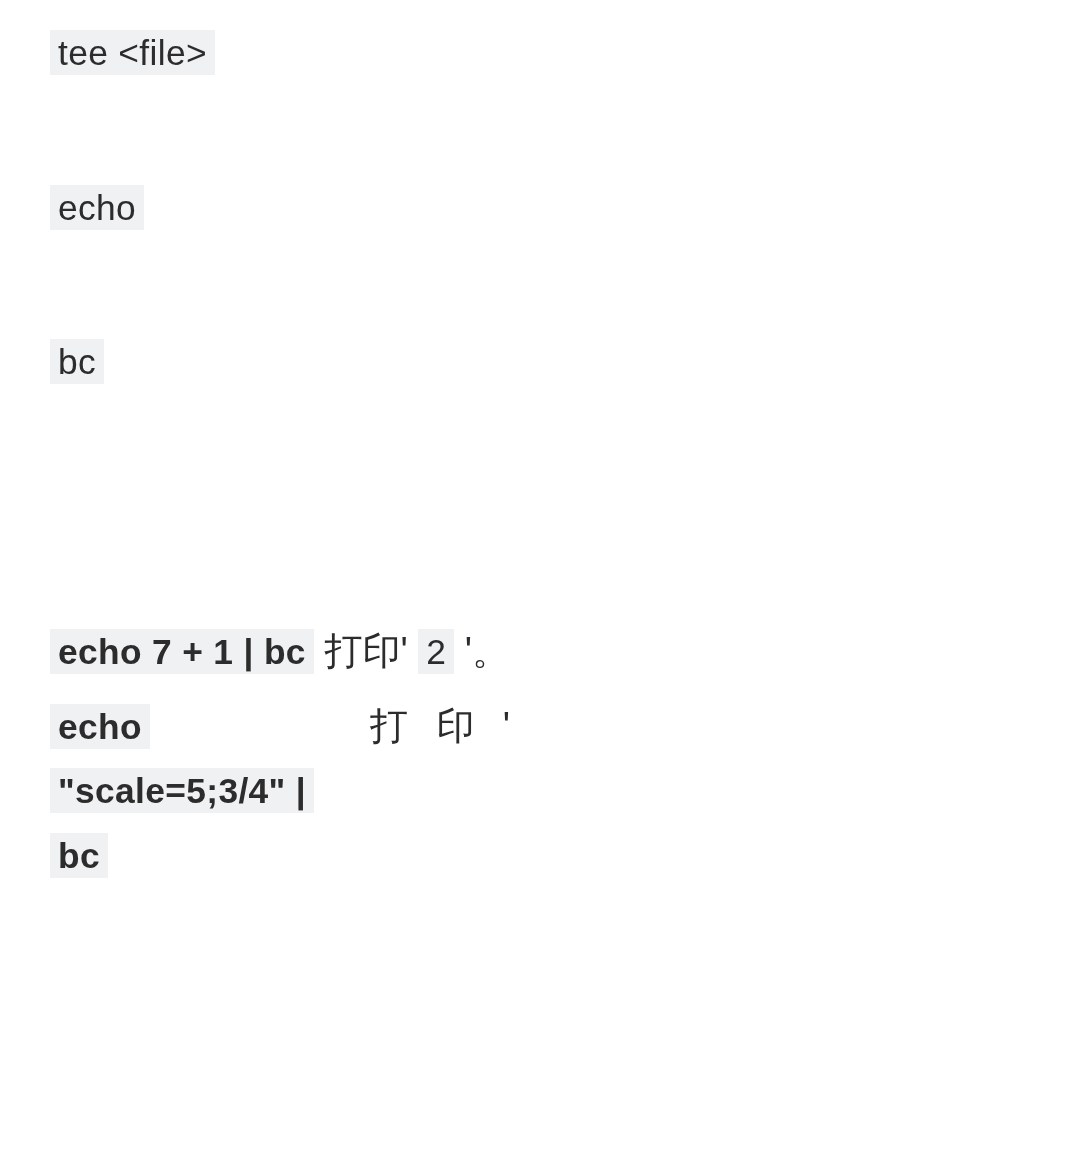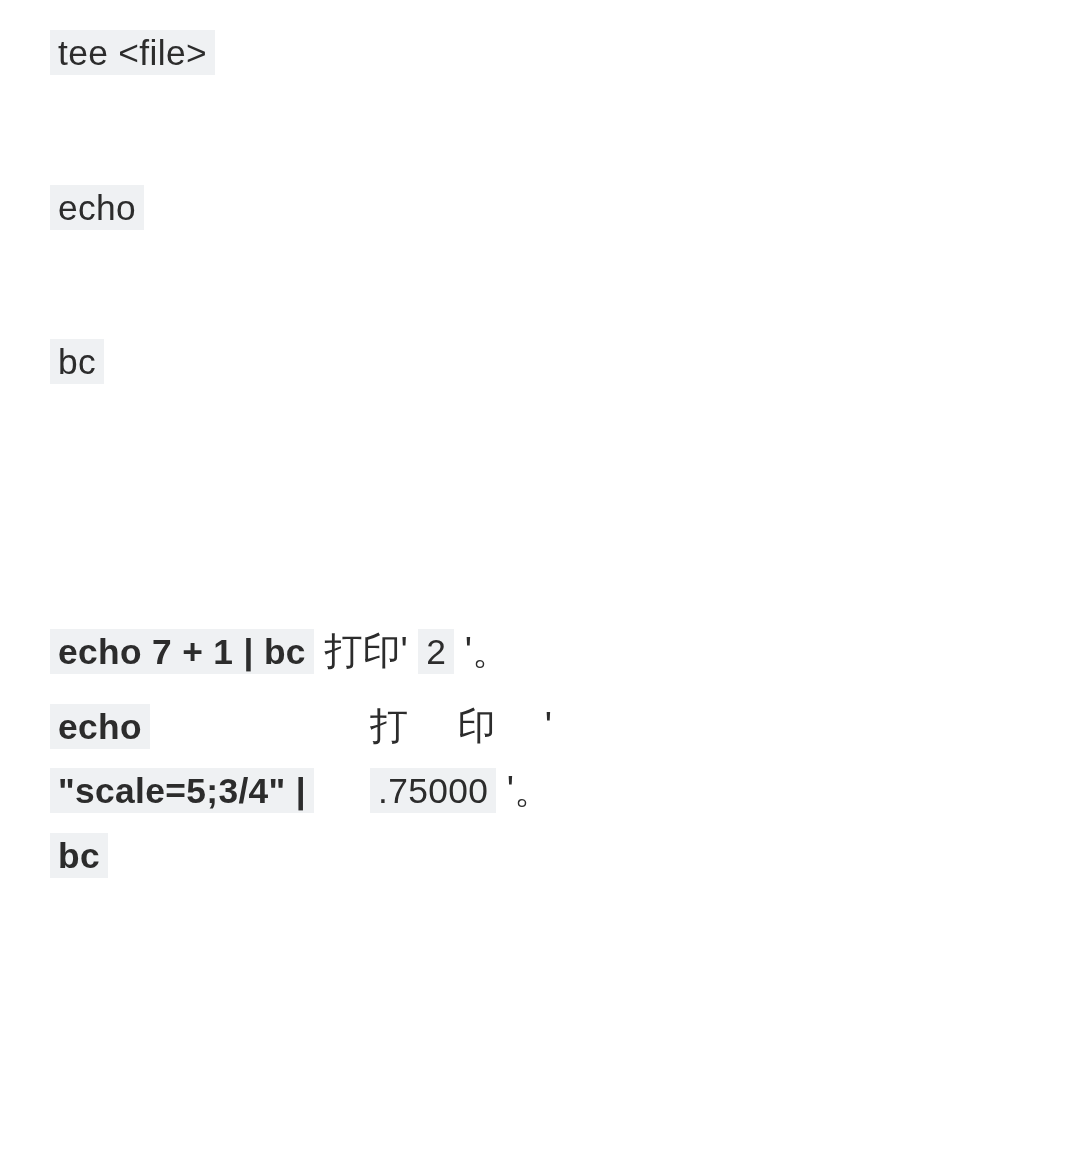--- a/index.html
+++ b/index.html
@@ -103,20 +103,16 @@
         <div><code class="strong">echo</code></div>
         <div><code class="strong">"scale=5;3/4" |</code></div>
         <div><code class="strong">bc</code></div>
       </div>
       <div style="flex:1;">
         <div class="jrow">
           <span>打</span>
           <span>印</span>
           <span>'</span>
         </div>
-        <div>
-          <code>.75000</code>
-          <span>'。</span>
-        </div>
       </div>
     </div>
   </div>
 </div>
 
 </body></html>

